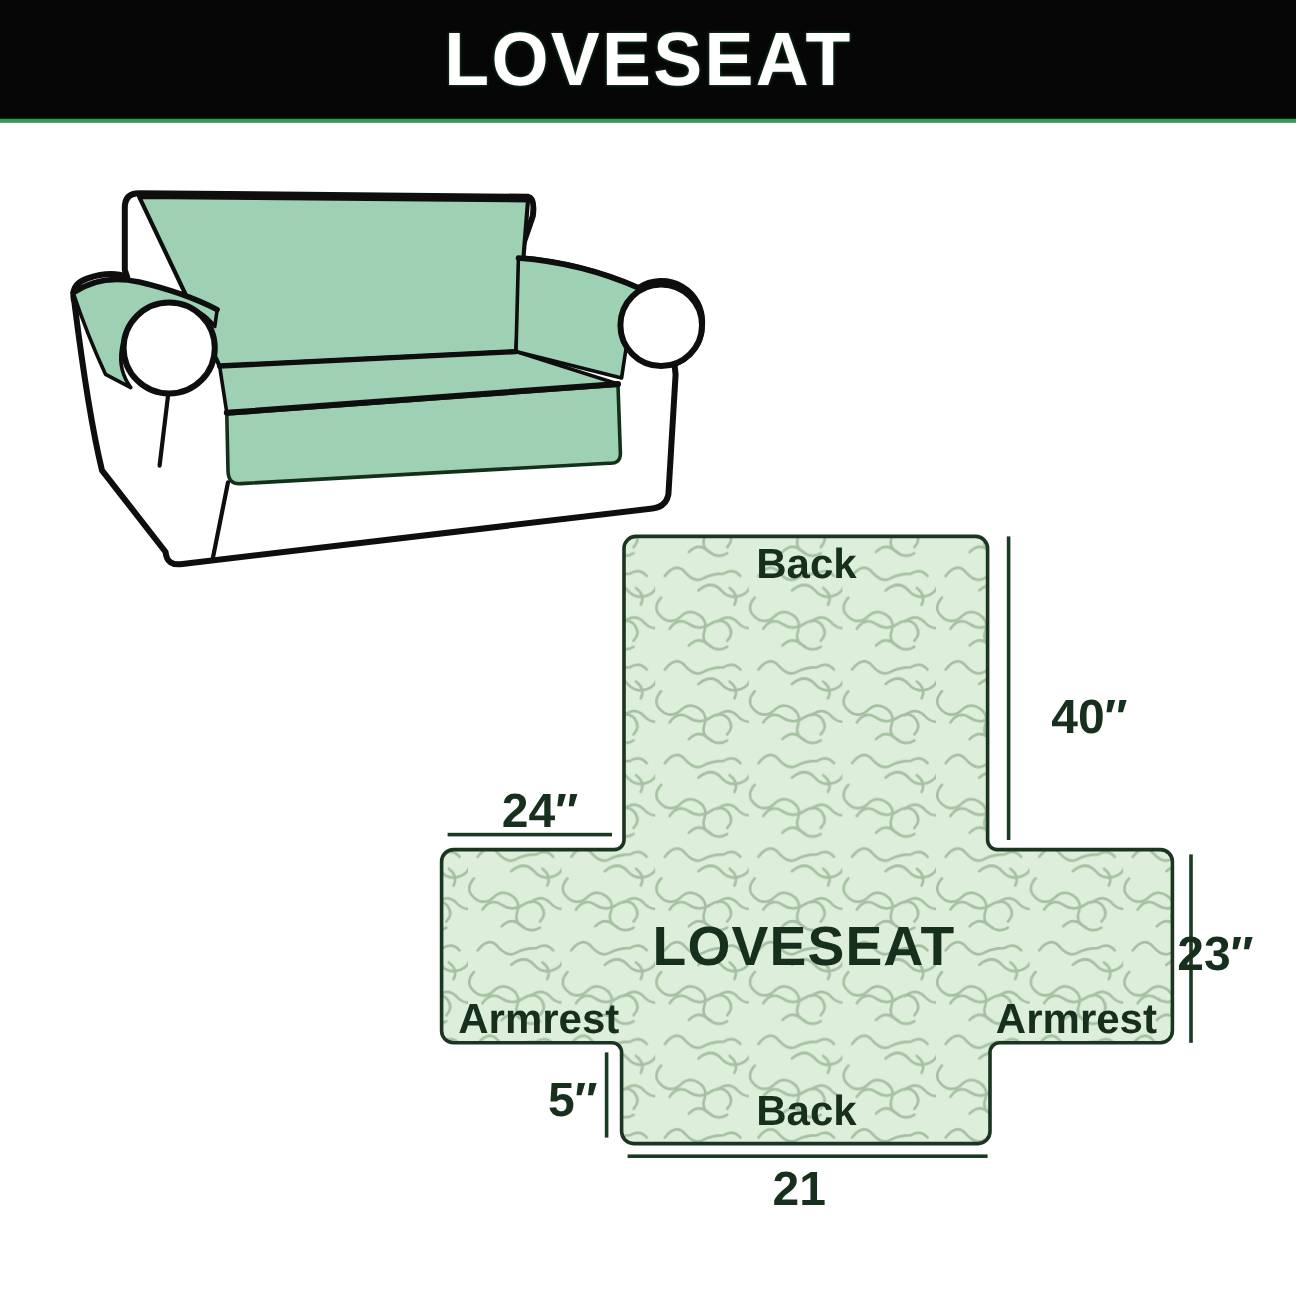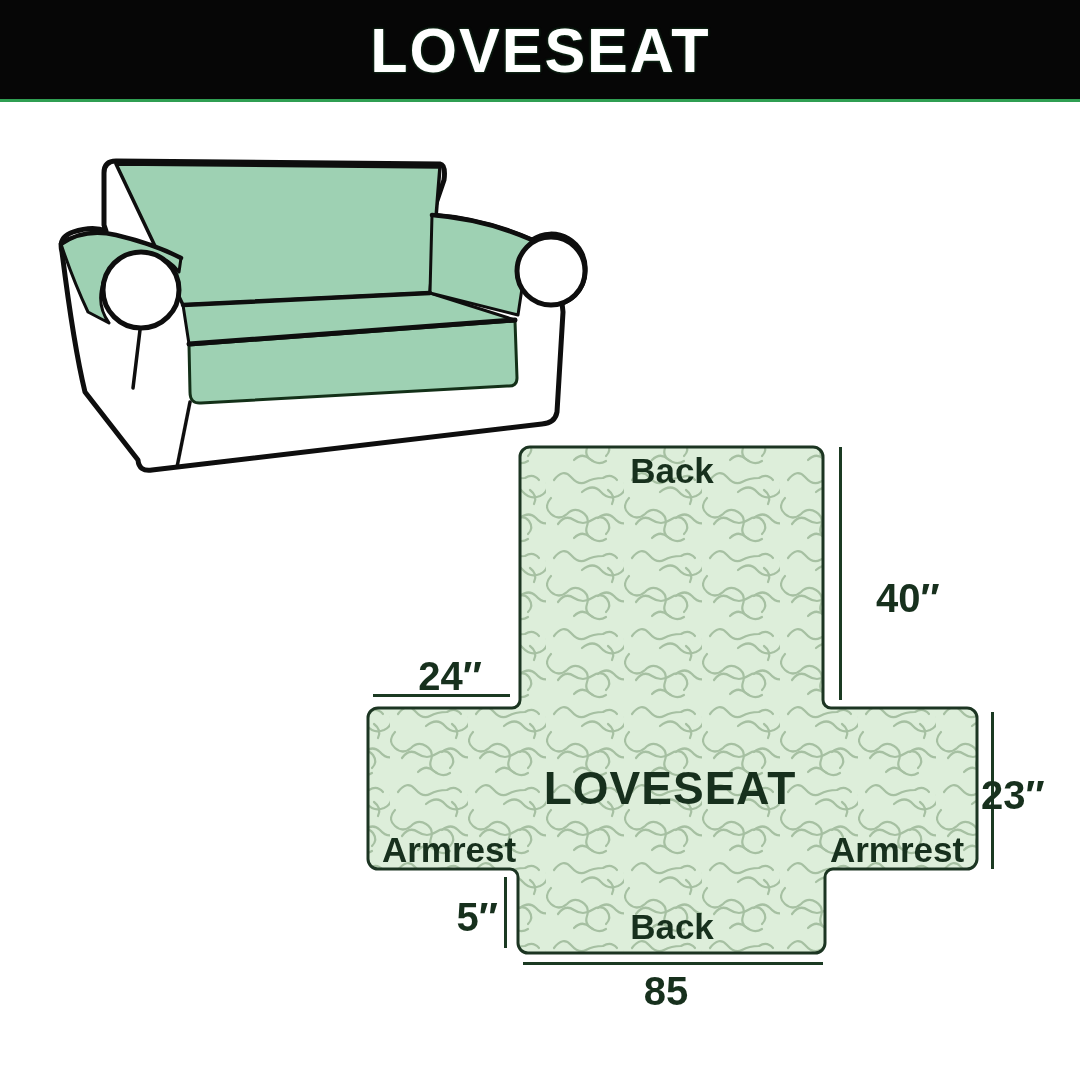--- a/index.html
+++ b/index.html
@@ -130,13 +130,13 @@
 <div class="dim-line dl-24"></div>
 <div class="dim-line dl-40"></div>
 <div class="dim-line dl-23"></div>
 <div class="dim-line dl-13"></div>
 <div class="dim-line dl-46"></div>
 
 <div class="lbl ctr dim-lbl pos-d24">24″</div>
 <div class="lbl vctr dim-lbl pos-d40">40″</div>
 <div class="lbl vctr dim-lbl pos-d23">23″</div>
 <div class="lbl rvctr dim-lbl pos-d13">5″</div>
-<div class="lbl ctr dim-lbl pos-d46">85</div>
+<div class="lbl ctr dim-lbl pos-d46">21</div>
 
 </body></html>

